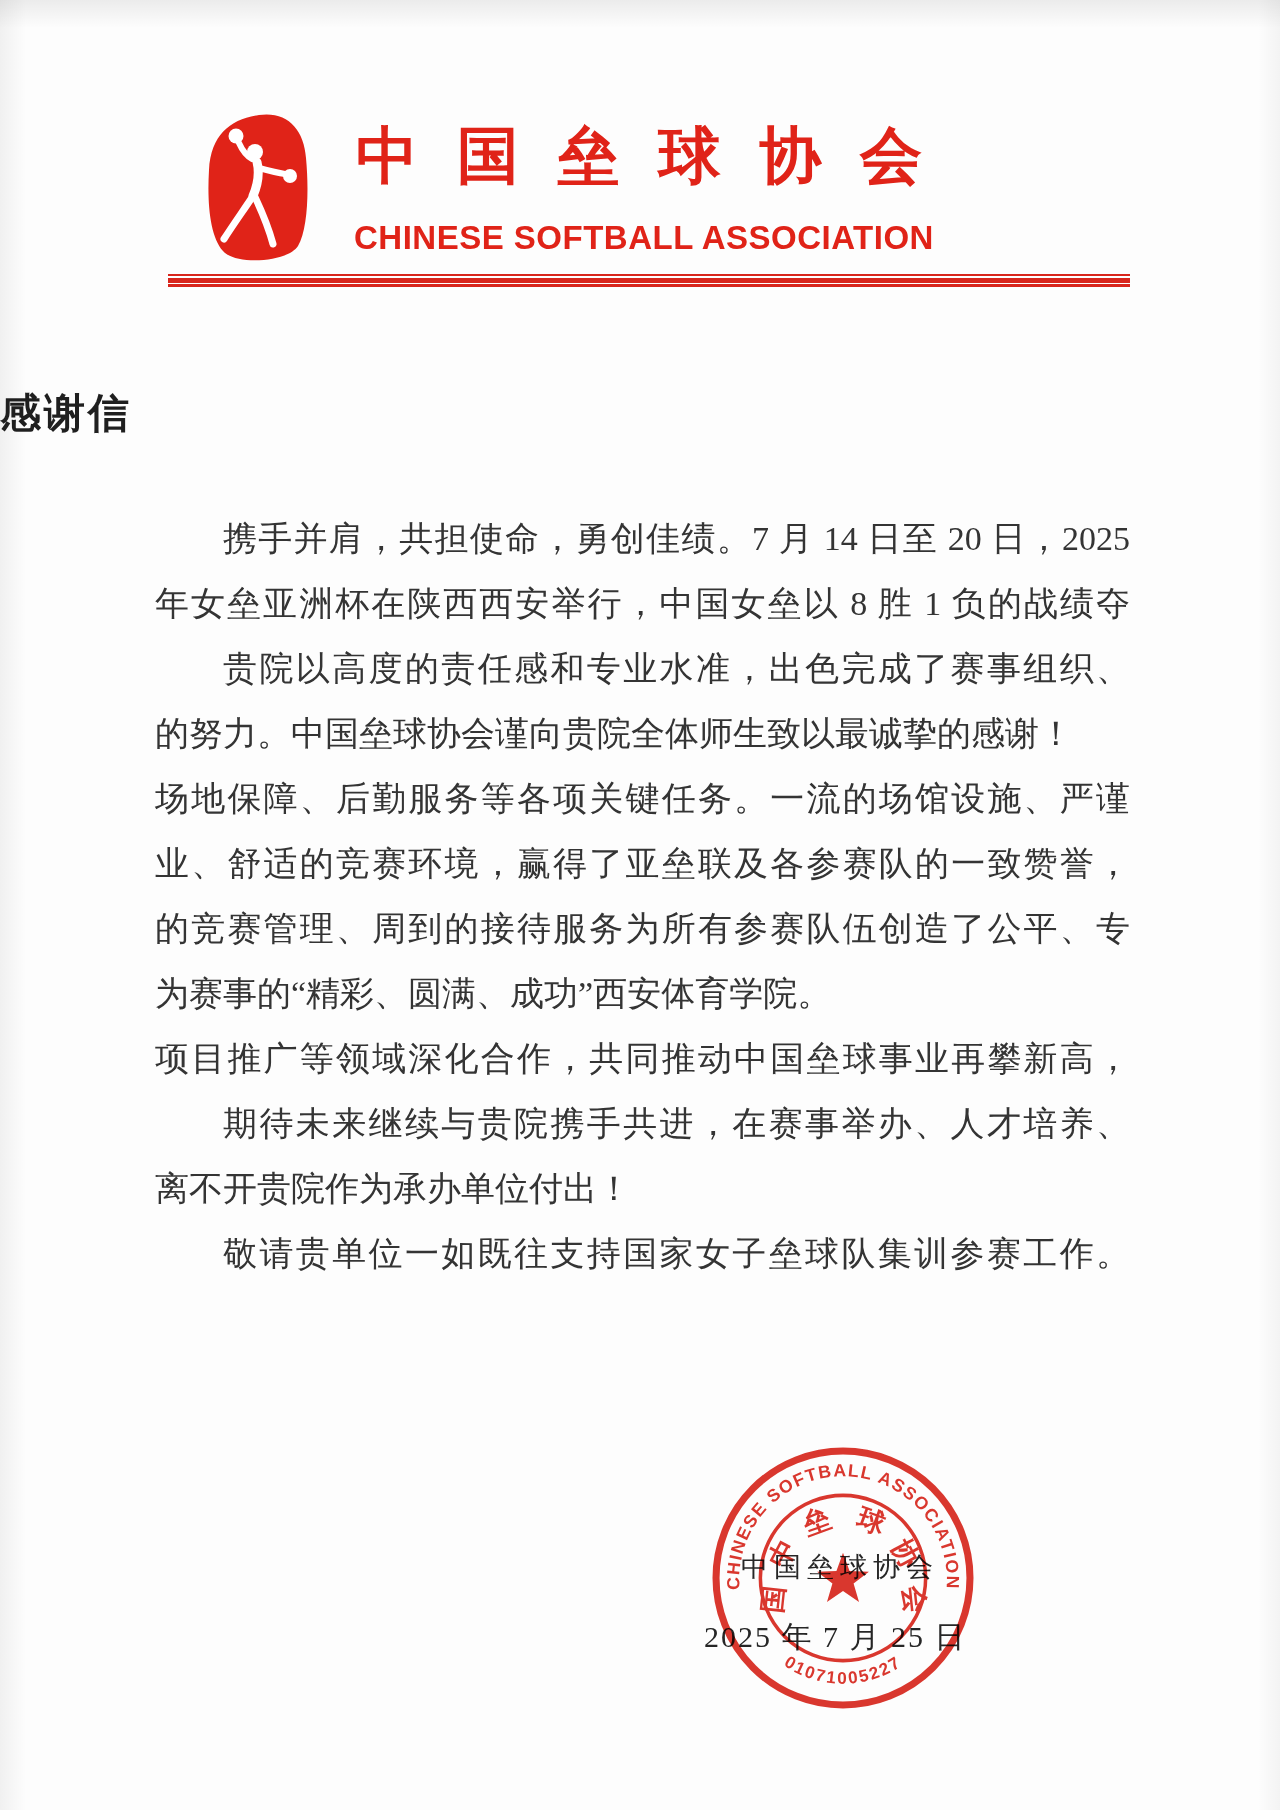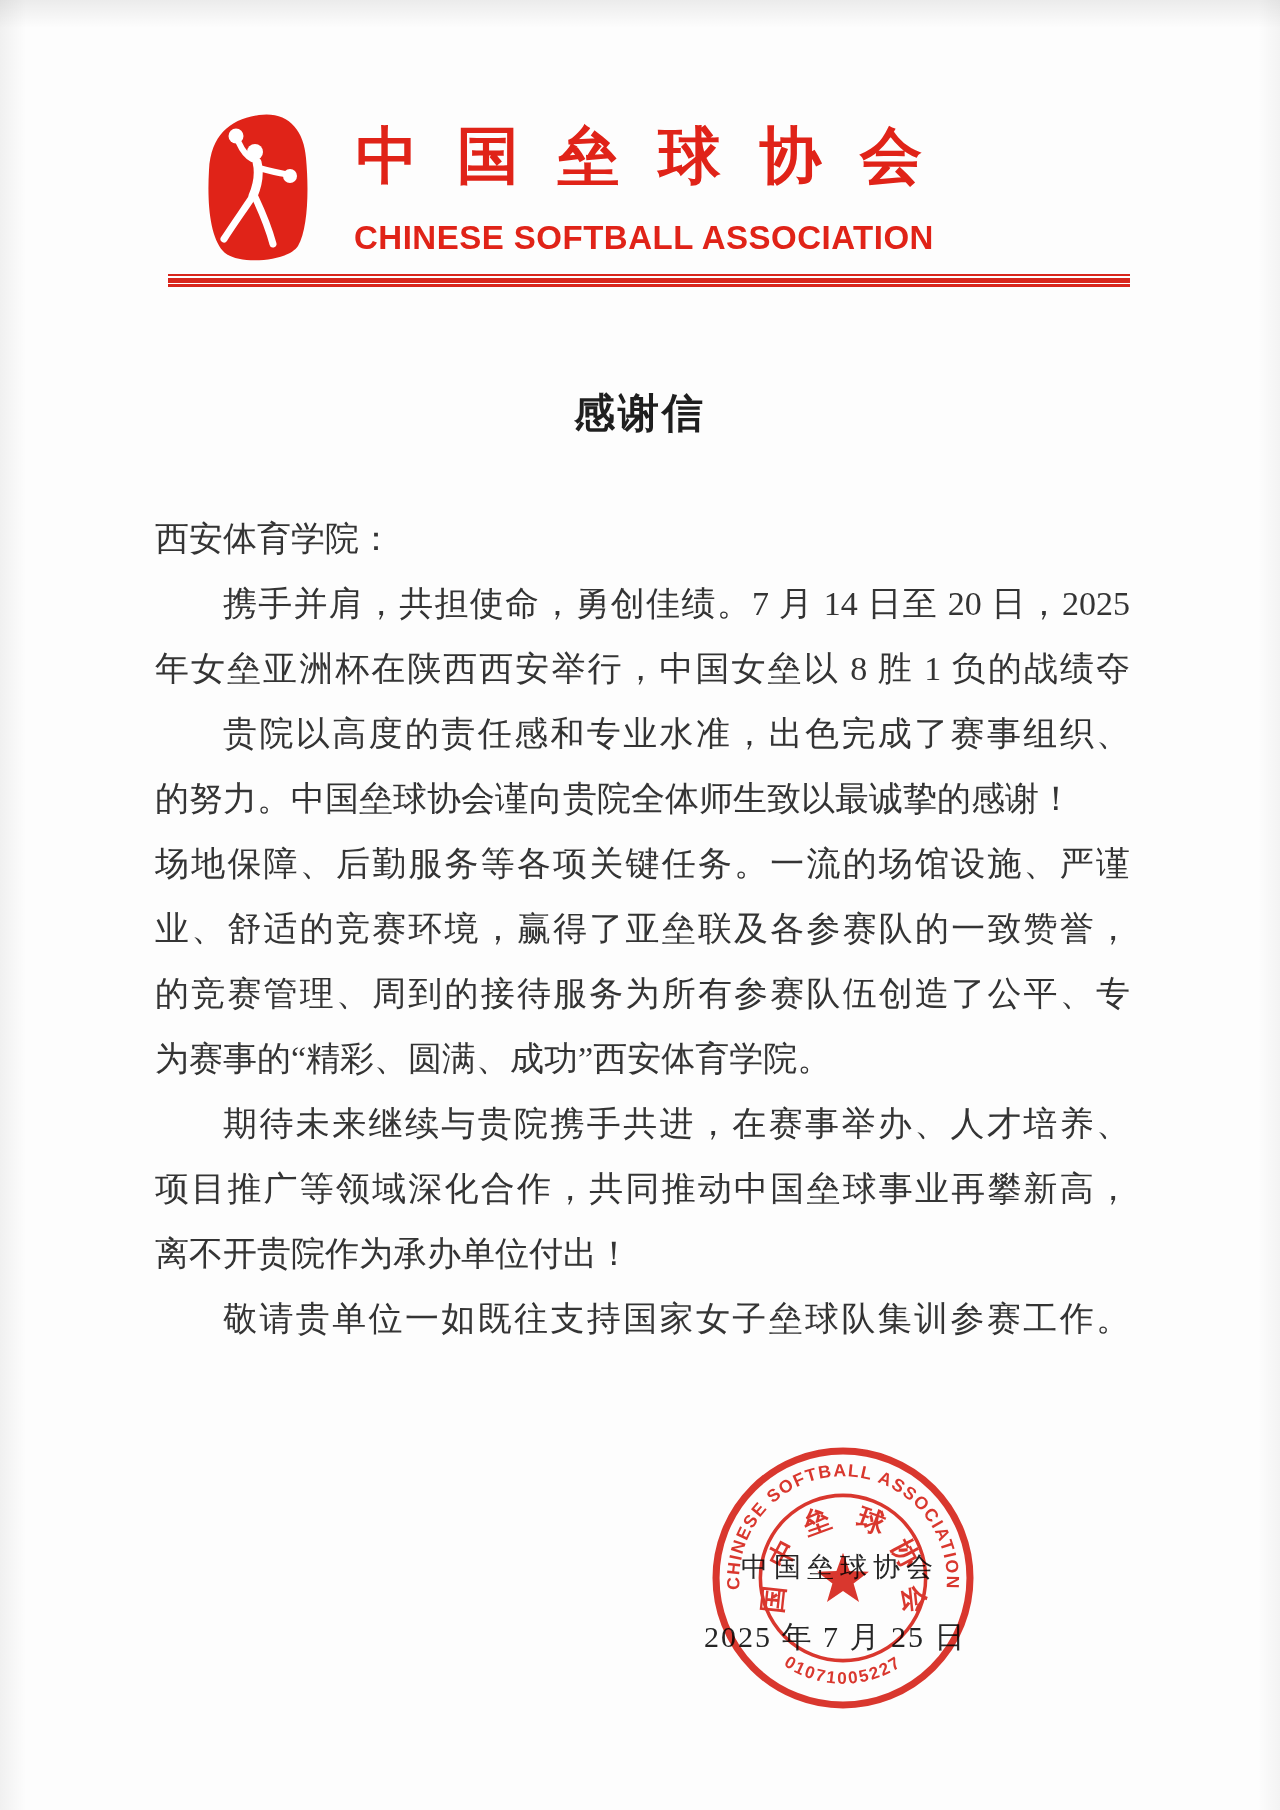--- a/index.html
+++ b/index.html
@@ -31,21 +31,21 @@
   }
   .head-rule{
     left:168px;top:274px;width:962px;height:13px;
     background:linear-gradient(180deg,
       #d8251c 0 17%,#ffffff 17% 30%,
       #d8251c 30% 66%,#ffffff 66% 79%,
       #d8251c 79% 100%);
   }
   
   .doc-title{
-    left:0;top:386px;width:1280px;text-align:center;
+    left:0;top:386px;width:1280px;text-align:left;
     font-size:41px;font-weight:700;color:#1f1f1f;letter-spacing:3px;
   }
   .body-block{left:155px;top:506px;width:975px;color:#343434;}
   .ln{
     height:65px;line-height:65px;font-size:34px;white-space:nowrap;
     text-align:left;
   }
   .just{white-space:normal;text-align:justify;text-align-last:justify;}
   .ind{text-indent:2em;}
   
@@ -92,31 +92,30 @@
   <span>会</span>
 </div>
 
 <div class="abs en-title">CHINESE SOFTBALL ASSOCIATION</div>
 
 <div class="abs head-rule"></div>
 
 <div class="abs doc-title">感谢信</div>
 
 <div class="abs body-block">
-  <div class="ln">西安体育学院：</div>
   <div class="ln just ind">携手并肩，共担使命，勇创佳绩。7 月 14 日至 20 日，2025</div>
   <div class="ln just">年女垒亚洲杯在陕西西安举行，中国女垒以 8 胜 1 负的战绩夺</div>
   <div class="ln just ind">贵院以高度的责任感和专业水准，出色完成了赛事组织、</div>
   <div class="ln">的努力。中国垒球协会谨向贵院全体师生致以最诚挚的感谢！</div>
   <div class="ln just">场地保障、后勤服务等各项关键任务。一流的场馆设施、严谨</div>
   <div class="ln just">业、舒适的竞赛环境，赢得了亚垒联及各参赛队的一致赞誉，</div>
   <div class="ln just">的竞赛管理、周到的接待服务为所有参赛队伍创造了公平、专</div>
   <div class="ln">为赛事的“精彩、圆满、成功”西安体育学院。</div>
+  <div class="ln just">项目推广等领域深化合作，共同推动中国垒球事业再攀新高，</div>
   <div class="ln just ind">期待未来继续与贵院携手共进，在赛事举办、人才培养、</div>
-  <div class="ln just">项目推广等领域深化合作，共同推动中国垒球事业再攀新高，</div>
   <div class="ln">离不开贵院作为承办单位付出！</div>
   <div class="ln just ind">敬请贵单位一如既往支持国家女子垒球队集训参赛工作。</div>
 </div>
 
 <div class="abs sig-org">中国垒球协会</div>
 <div class="abs sig-date">2025 年 7 月 25 日</div>
 
 <div class="abs seal">
   <svg viewBox="0 0 260 260" width="262" height="262">
     <defs>

